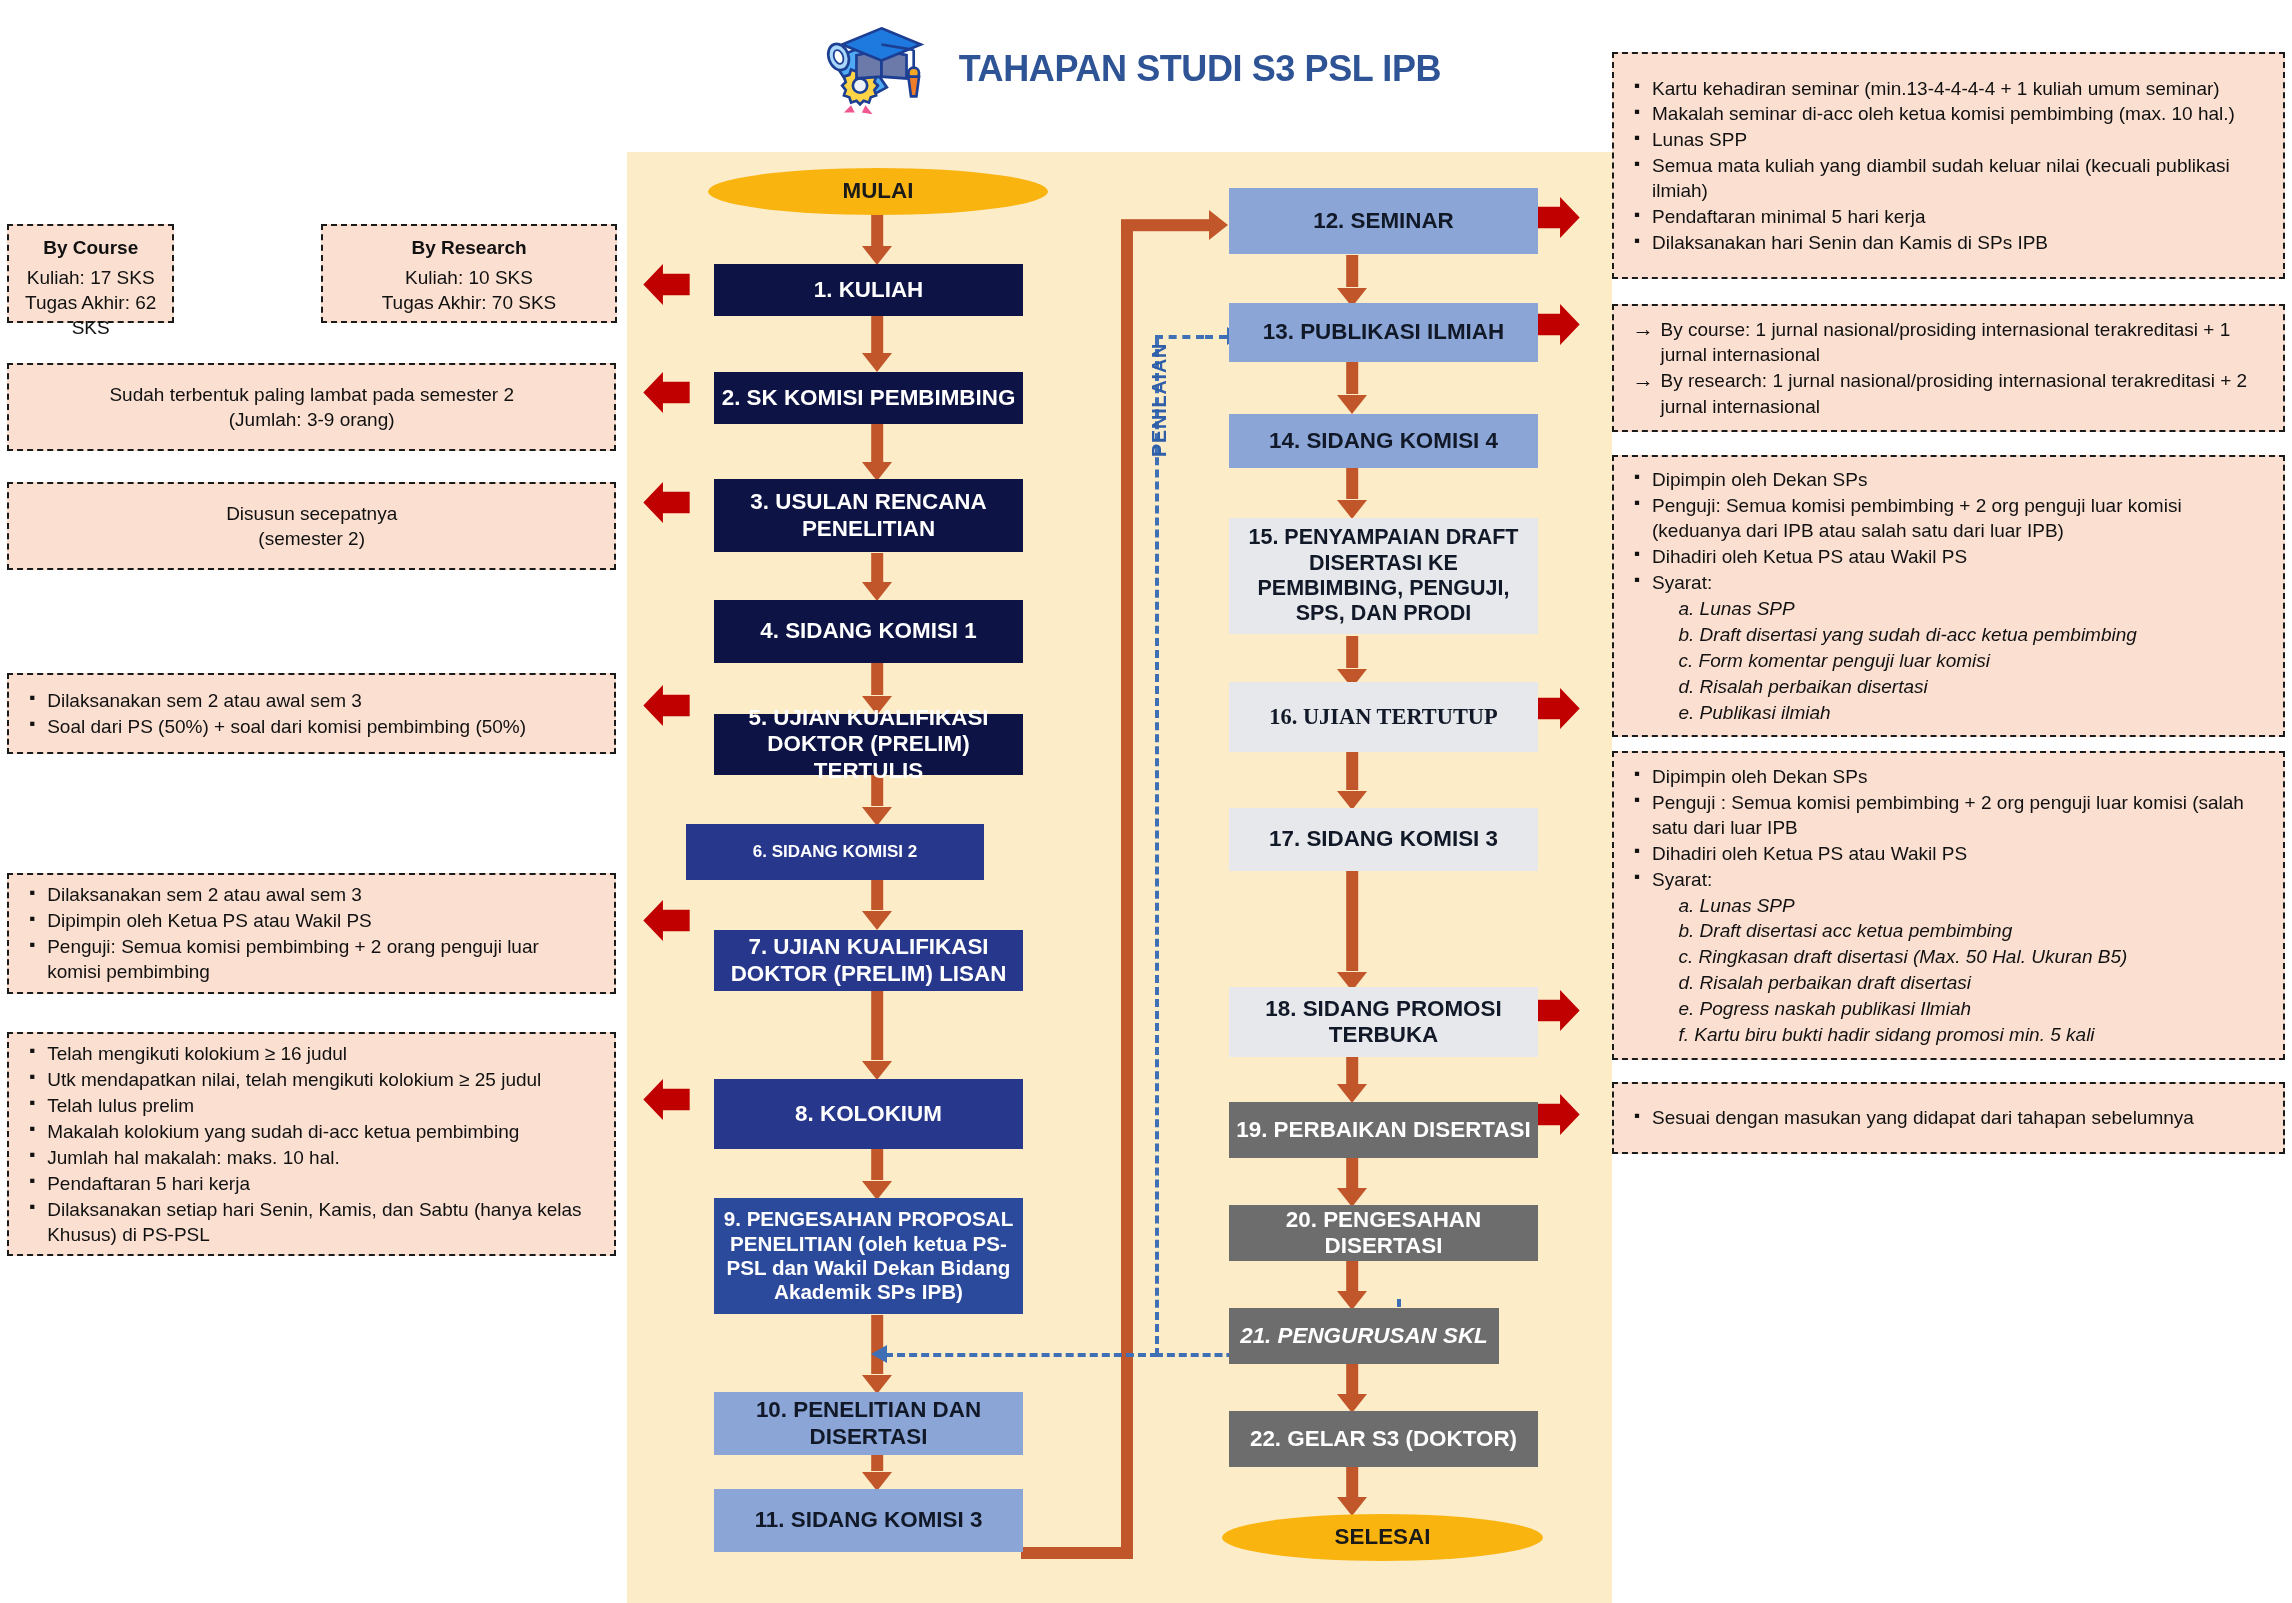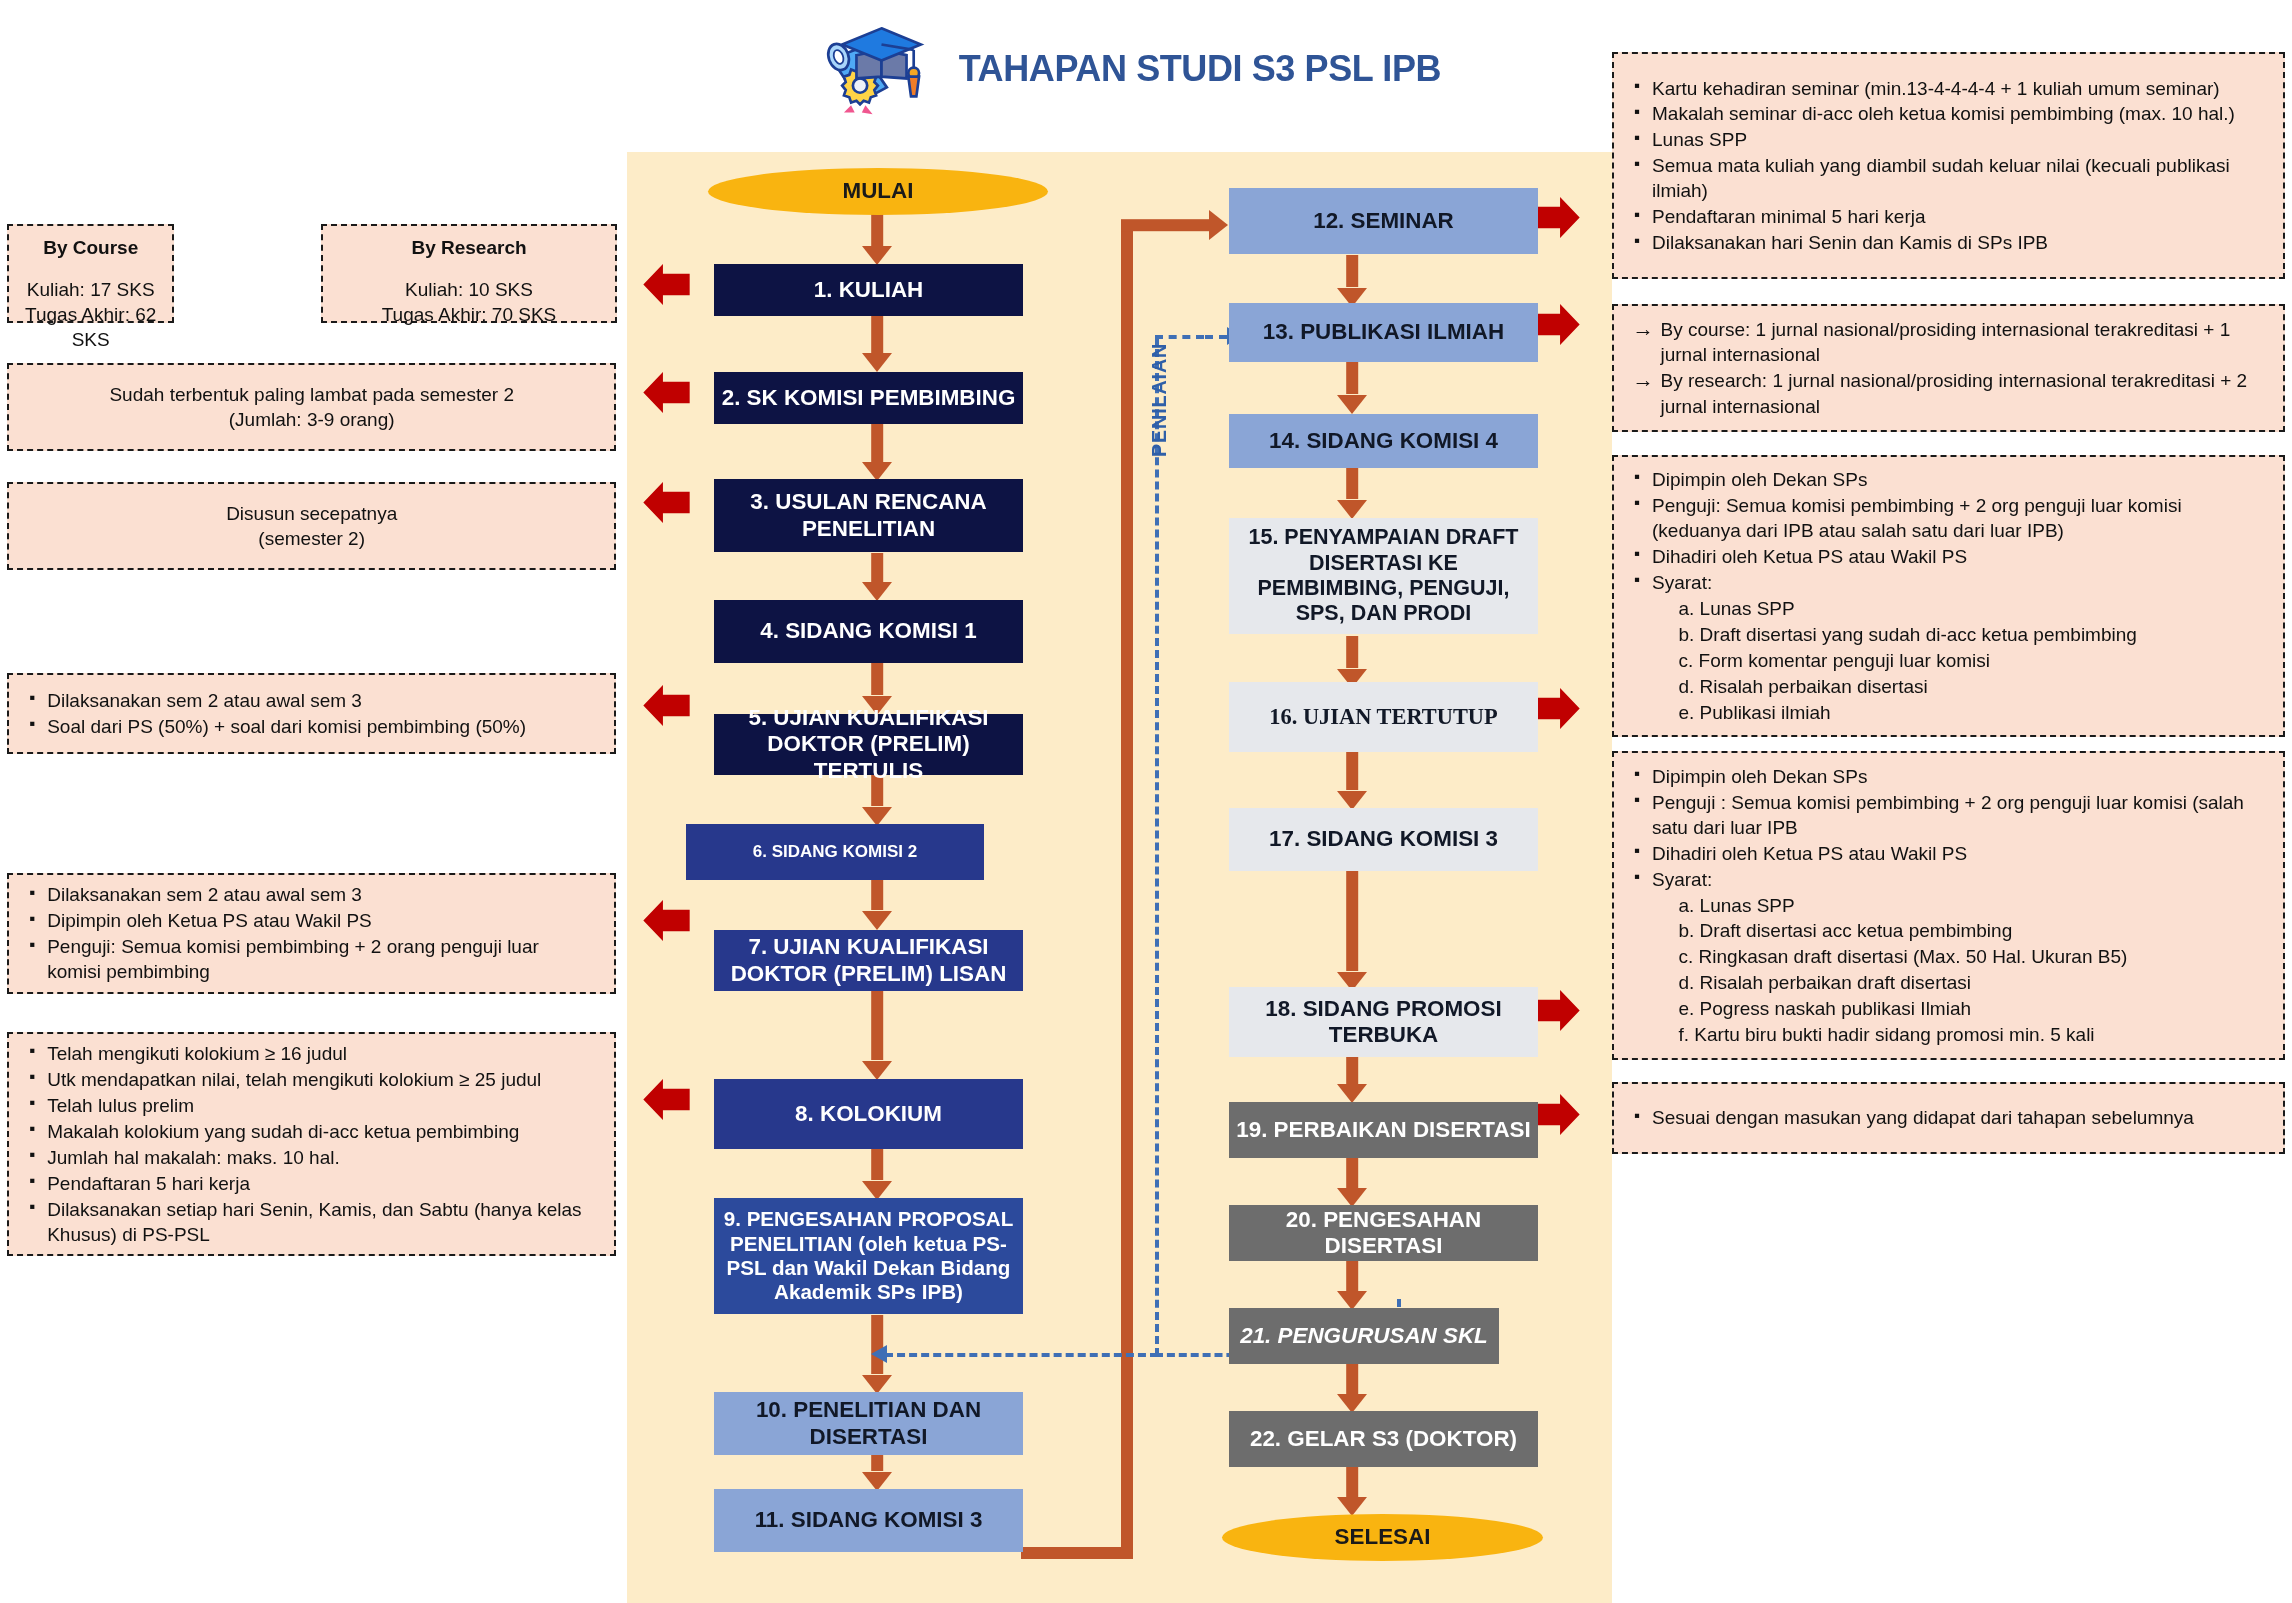--- a/index.html
+++ b/index.html
@@ -91,23 +91,23 @@
     line-height: 1.32;
   }
   .note.center { text-align: center; }
   .note ul { margin:4px; padding:0; list-style:none; }
   .note li { position: relative; padding-left: 21.5px; margin: 0.9px 0; }
   .note li::before {
     content: "\25AA"; position:absolute; left:3.6px; top:-0.9px; font-size: 17px;
   }
   .note li.arrowed { padding-left: 30px; }
   .note li.arrowed::before { content: "\2192"; left:1.8px; font-size: 21.5px; top:-2.7px; }
-  .note li.sub { padding-left: 48px; }
+  .note li.sub { padding-left: 48px; font-style: italic; }
   .note li.sub::before { content: ""; }
-  .note .lbl { font-weight: bold; display:block; margin-bottom:17px; }
+  .note .lbl { font-weight: bold; display:block; margin-bottom:5px; }
 
   
   .dashv {
     position:absolute; border-left: 4.5px dashed #3f6fb5;
   }
   .dashh {
     position:absolute; border-top: 4.5px dashed #3f6fb5;
   }
   .dash-arrow-r {
     position:absolute; width:0; height:0;

